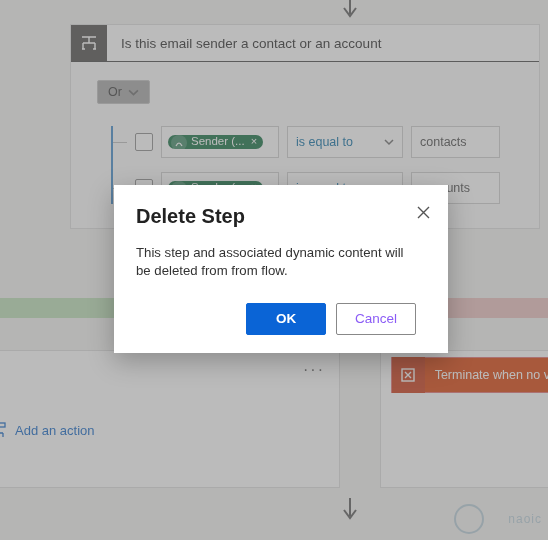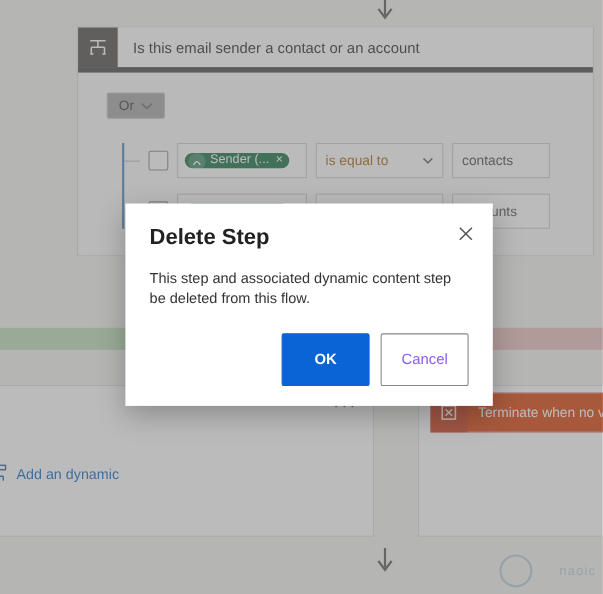--- a/index.html
+++ b/index.html
@@ -16,21 +16,21 @@
   .condition-card {
     margin: 0 0 0 70px;
     width: 470px;
     border: 1px solid #ddd;
     background: #fafafa;
   }
   .card-header {
     display: flex;
     align-items: center;
     background: #fff;
-    border-bottom: 5px solid #404040;
+    border-bottom: 1px solid #404040;
   }
   .header-icon {
     width: 36px; height: 36px;
     background: #484644;
     display: flex; align-items: center; justify-content: center;
     color: #fff;
   }
   .header-title { padding: 0 14px; font-size: 13.5px; color: #222; }
 
   .condition-body { padding: 18px 18px 10px 18px; }
@@ -68,21 +68,21 @@
   .token-pill .dot {
     width: 16px; height: 16px; border-radius: 50%;
     background: rgba(255,255,255,0.2);
     display:flex;align-items:center;justify-content:center;
   }
   .token-pill .x { color: #fff; font-size: 11px; padding-left: 2px; }
   .op-select {
     display: flex; align-items: center; justify-content: space-between;
     width: 116px; height: 32px;
     border: 1px solid #ccc; background: #fff;
-    font-size: 12.5px; color: #a16207; padding: 0 8px;
+    font-size: 12.5px; color: #0369a1; padding: 0 8px;
   }
   .op-select svg { width: 10px; height: 10px; }
   .val-box {
     width: 89px; height: 32px; border: 1px solid #ccc; background: #fff;
     font-size: 12.5px; color: #444; padding: 0 8px;
     display:flex;align-items:center;
   }
 
   .branch-card {
     position: absolute;
@@ -141,32 +141,32 @@
     display:flex; align-items:center; gap:24px;
   }
   .logo .circ { width:30px;height:30px;border:2px solid #8fb6c9;border-radius:50%; }
   .logo .txt { font-size:12px; letter-spacing:1px; }
 
   
   .dialog {
     position:absolute; z-index:10;
     left:114px; top:185px; width:334px;
     background:#fff; box-shadow:0 8px 24px rgba(0,0,0,0.25);
-    padding:20px 22px 18px 22px;
+    padding:20px 32px 18px 22px;
   }
   .dialog h2 { font-size:20px; font-weight:600; color:#222; }
   .dialog .close {
     position:absolute; right:14px; top:16px;
     width:22px; height:22px; cursor:pointer;
     display:flex;align-items:center;justify-content:center; color:#555;
   }
   .dialog p { font-size:13.2px; color:#333; margin-top:16px; line-height:1.4; }
   .dlg-actions { display:flex; justify-content:flex-end; gap:10px; margin-top:22px; }
   .btn {
-    height:48px; min-width:80px; padding:0 16px;
+    height:32px; min-width:80px; padding:0 16px;
     font-size:13.5px; border-radius:2px; cursor:pointer;
     display:flex;align-items:center;justify-content:center;
   }
   .btn-primary { background:#0a64d6; color:#fff; border:1px solid #0a64d6; font-weight:600; }
   .btn-secondary { background:#fff; color:#8b5cf6; border:1px solid #888; }
 
   svg { display:block; }
 </style>
 </head>
 <body>
@@ -255,21 +255,21 @@
   <div class="red-strip-right"></div>
   <div class="o-strip">o</div>
 
   <div class="branch-card branch-left">
     <div class="more">···</div>
     <div class="add-action">
       <svg class="ic" viewBox="0 0 18 18">
         <rect x="2" y="2" width="14" height="4" fill="none" stroke="#0b61c4" stroke-width="1.3"></rect>
         <path d="M9 6 V12 M4 12 H14 M4 12 V16 M14 12 V16" stroke="#0b61c4" stroke-width="1.3" fill="none"></path>
       </svg>
-      <span>Add an dynamic</span>
+      <span>Add an action</span>
     </div>
   </div>
 
   <div class="branch-card branch-right">
     <div class="term-header">
       <div class="term-icon">
         <svg width="16" height="16" viewBox="0 0 16 16">
             <rect x="2" y="2" width="12" height="12" fill="none" stroke="#fff" stroke-width="1.4"></rect>
             <path d="M5 5 L11 11 M11 5 L5 11" stroke="#fff" stroke-width="1.4"></path>
           </svg>
@@ -293,18 +293,18 @@
 
 <div class="overlay"></div>
 
 <div class="dialog">
   <h2>Delete Step</h2>
   <div class="close">
     <svg width="13" height="13" viewBox="0 0 13 13">
         <path d="M1 1 L12 12 M12 1 L1 12" stroke="#555" stroke-width="1.4"></path>
       </svg>
   </div>
-  <p>This step and associated dynamic content step be deleted from this flow.</p>
+  <p>This step and associated dynamic content will be deleted from from flow.</p>
   <div class="dlg-actions">
     <div class="btn btn-primary">OK</div>
     <div class="btn btn-secondary">Cancel</div>
   </div>
 </div>
 
 </body></html>

